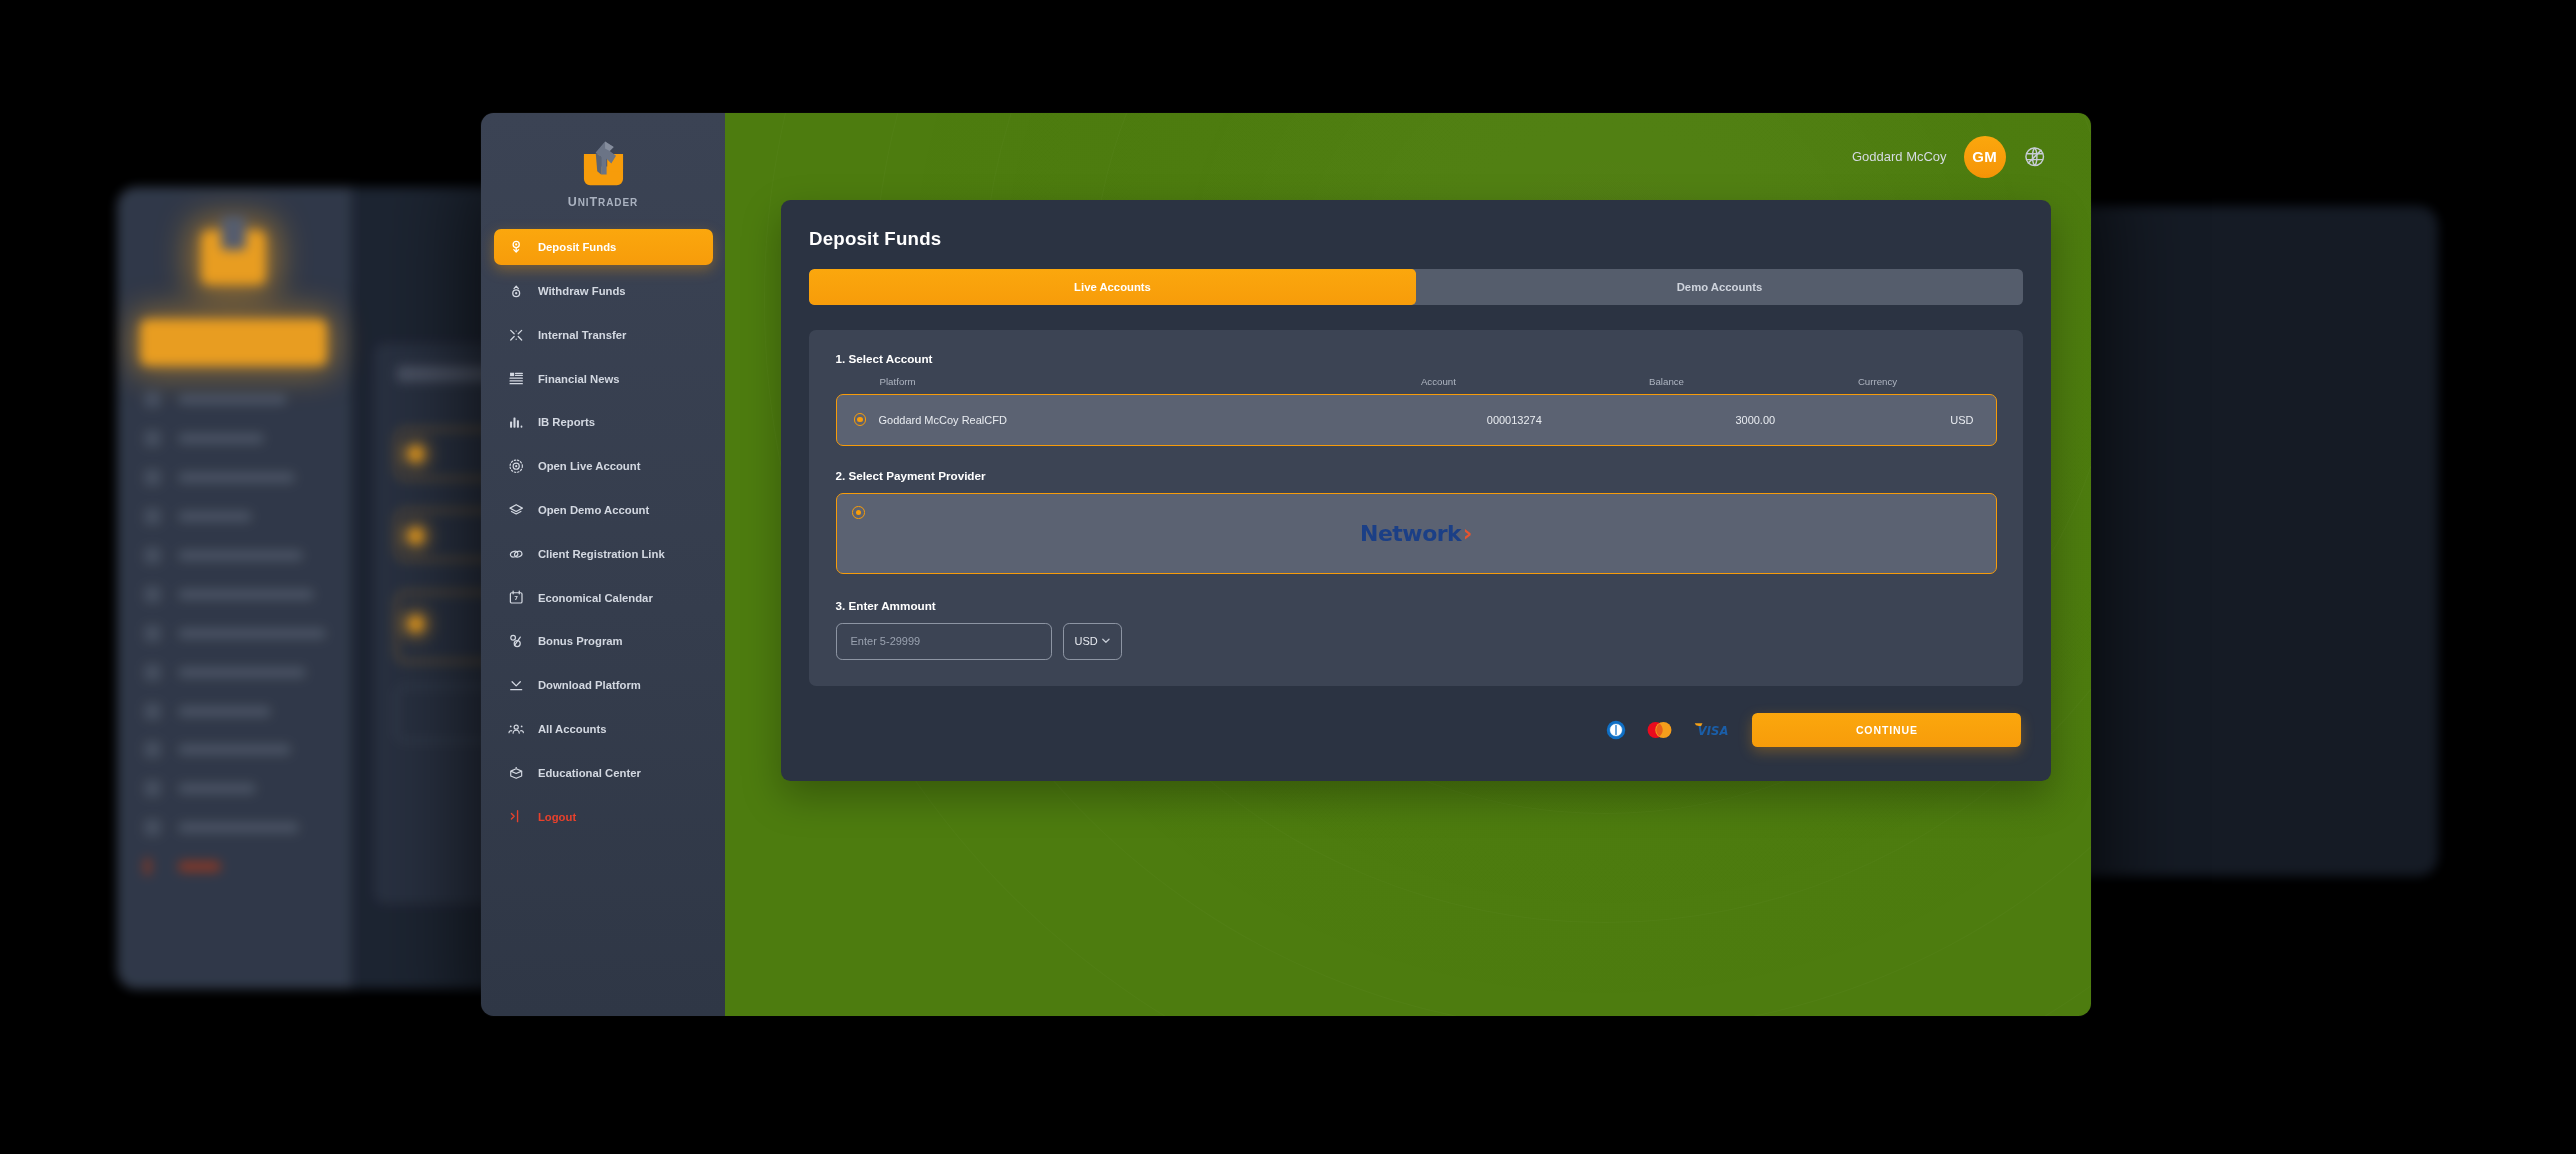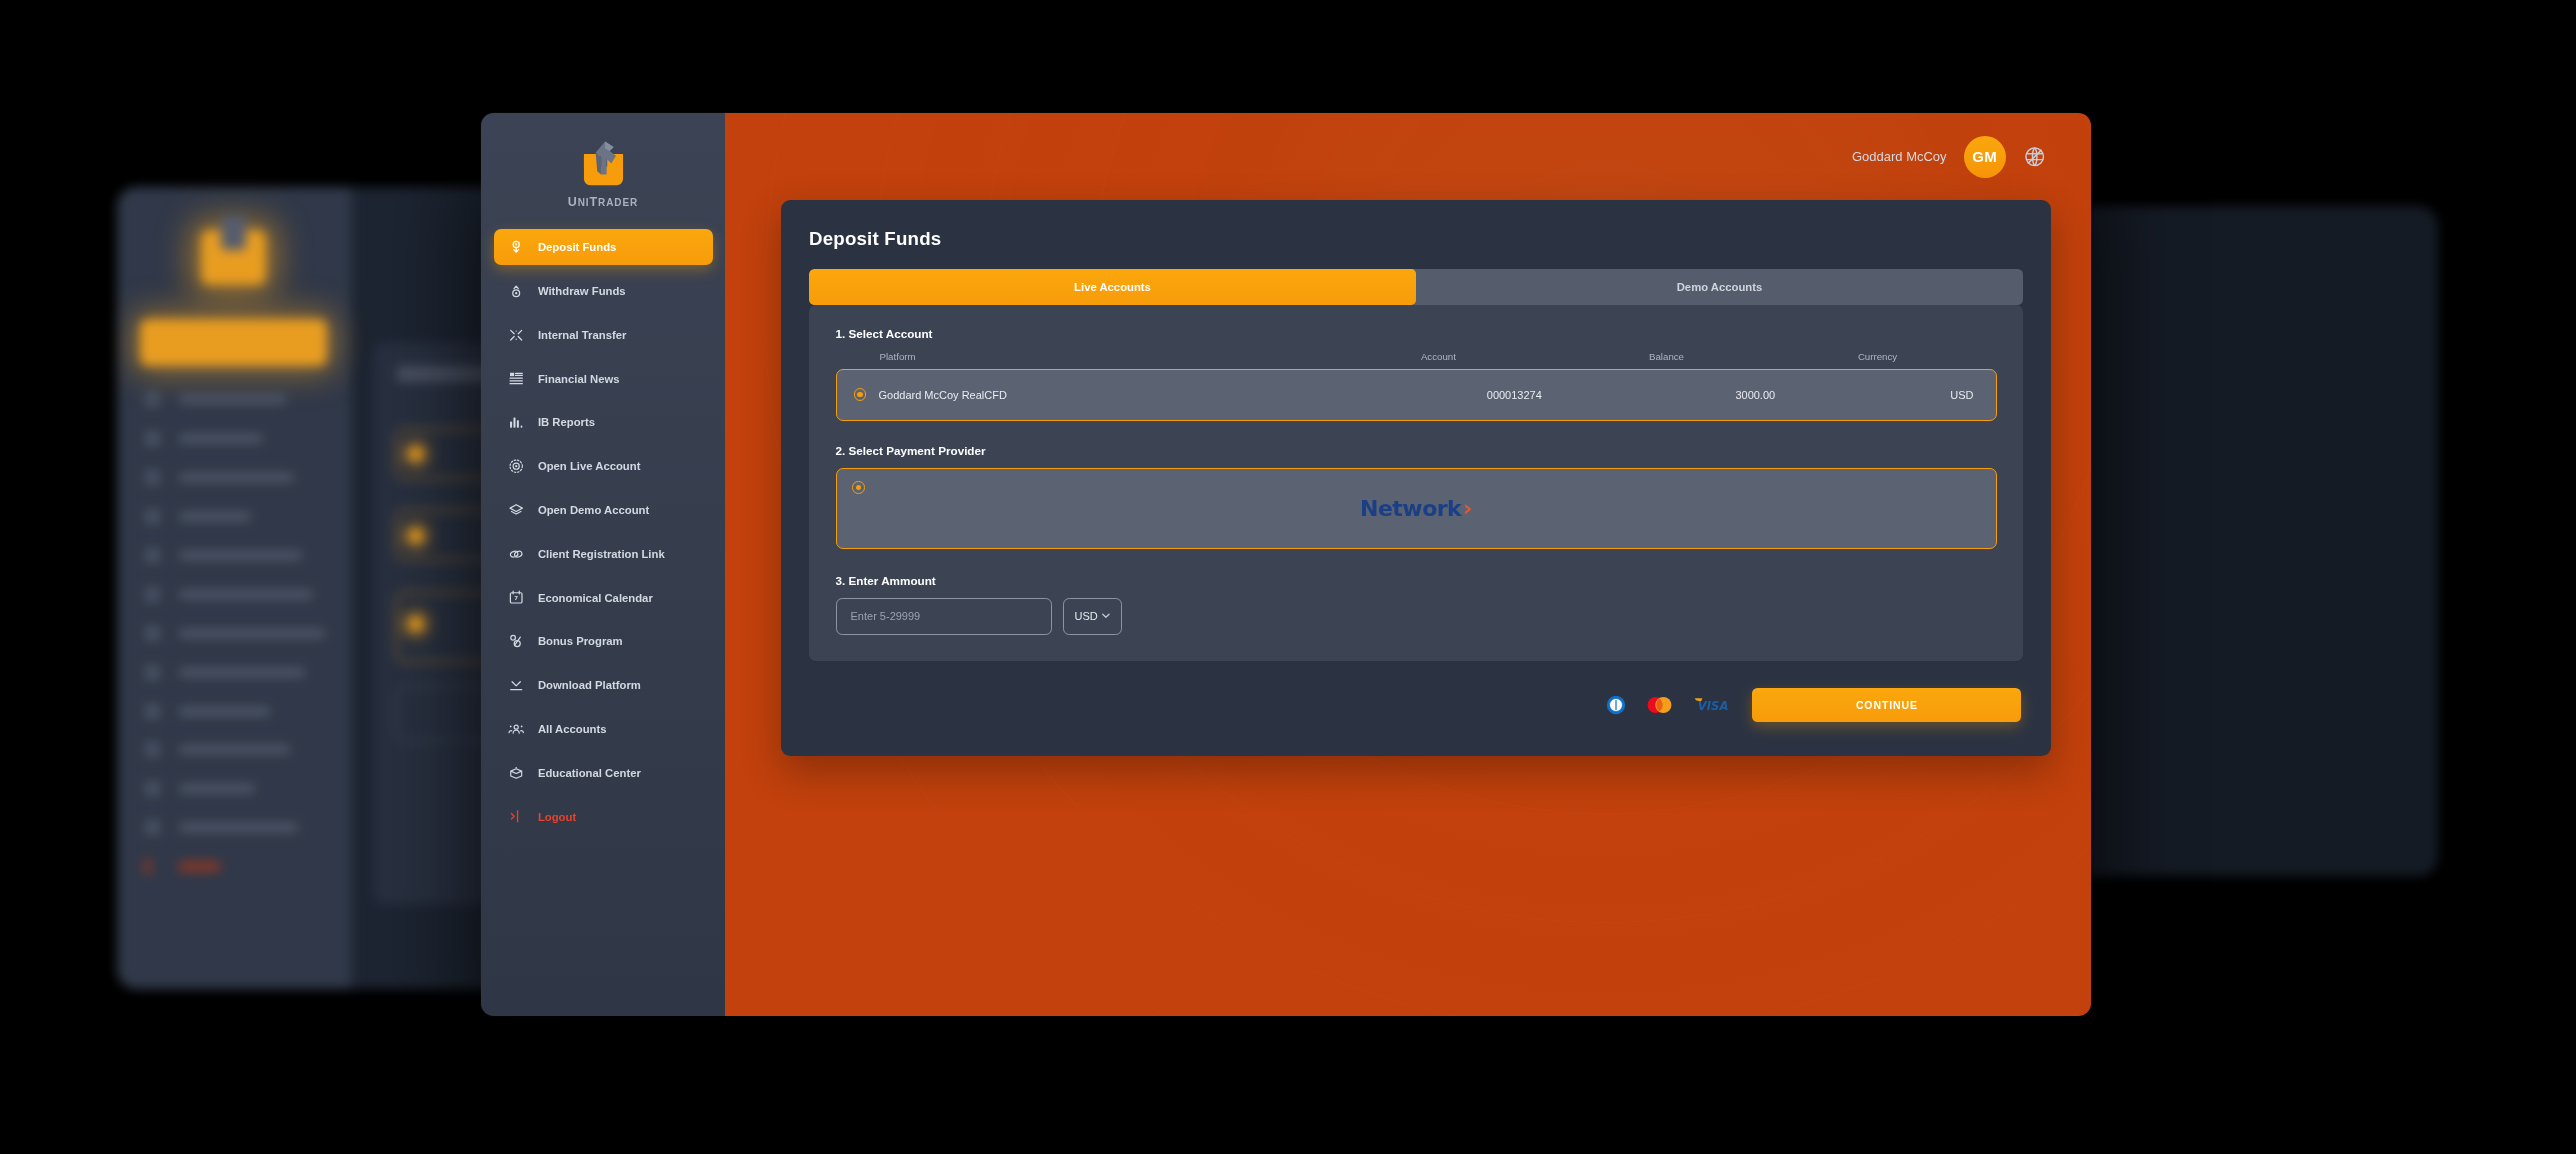--- a/index.html
+++ b/index.html
@@ -151,21 +151,21 @@
   .nav-item.active {
     background: linear-gradient(180deg,#fba70d 0%, #f79c0a 100%);
     color: #fff;
     box-shadow: 0 4.7px 14px rgba(247,156,10,.35);
   }
   .nav-item.logout { color: #e8412c; margin-top: 1.6px; }
 
   
   .main {
     flex: 1;
-    background: #c2410c;
+    background: #4d7c0f;
     position: relative;
     overflow: hidden;
   }
   .rings { position:absolute; inset:0; pointer-events:none; }
   .ring {
     position:absolute; border-radius:50%;
     border: 0.8px solid rgba(255,255,255,.022);
     background: radial-gradient(circle, rgba(255,255,255,.012) 0%, rgba(255,255,255,0) 70%);
   }
 
@@ -200,20 +200,21 @@
   .page-title {
     color: #fff; font-size: 18.7px; font-weight: 700;
     margin-bottom: 18.7px; letter-spacing: 0.2px;
   }
 
   .tabs {
     display: flex;
     background: #555d6c;
     border-radius: 5.5px;
     overflow: hidden;
+    margin-bottom: 25px;
     height: 36px;
   }
   .tab {
     flex: 1;
     display:flex; align-items:center; justify-content:center;
     font-size: 11.3px; font-weight: 600;
     color: #cfd4dd;
     cursor: pointer;
   }
   .tab.active {

